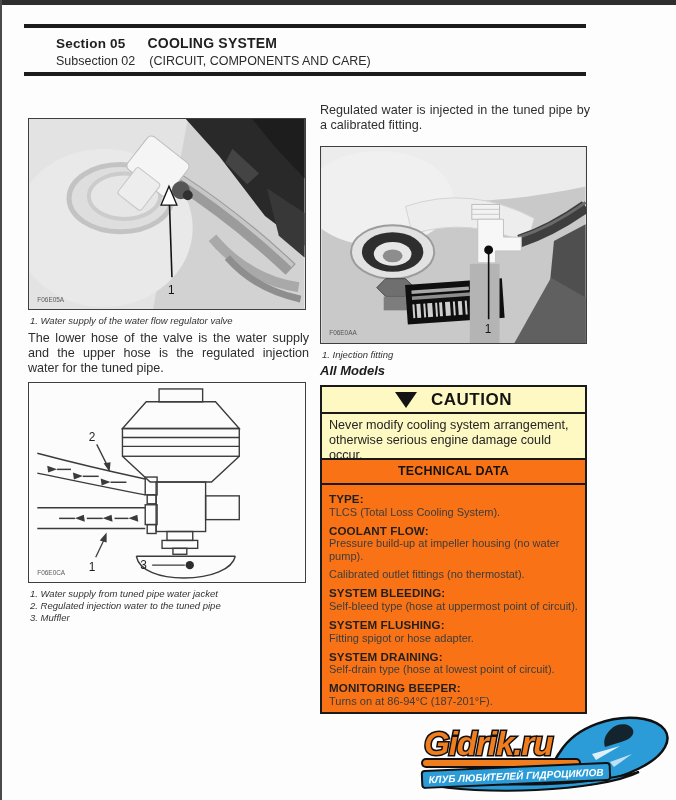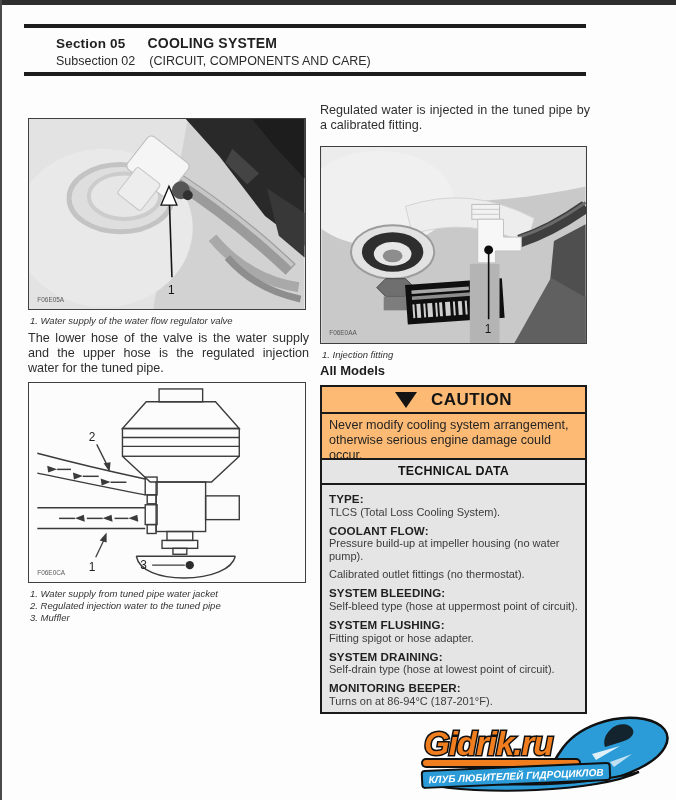--- a/index.html
+++ b/index.html
@@ -14,29 +14,29 @@
   .hline1 { font-size:13.5px; font-weight:bold; letter-spacing:.2px; }
   .hline1 .sect-title { margin-left:22px; font-size:14px; }
   .hline2 { font-size:12.5px; margin-top:3px; color:#2b2b2b; }
   .hline2 .subsect-title { margin-left:14px; }
 
   .figure { position:absolute; border:1px solid #3f3f3f; background:#fff; }
   .fig-caption { position:absolute; font-style:italic; font-size:9.5px; color:#333; line-height:1.25; white-space:nowrap; }
 
   .para { position:absolute; font-size:12.6px; color:#2e2e2e; line-height:1.2; text-align:justify; }
 
-  .models-heading { position:absolute; left:320px; top:363px; font-size:13px; font-weight:bold; color:#1c1c1c; }
-
-  .caution-box { position:absolute; left:320px; top:385px; width:267px; border:2px solid #1a1a1a; background:#fdba74; }
+  .models-heading { position:absolute; left:320px; top:363px; font-size:13px; font-weight:bold; font-style:italic; color:#1c1c1c; }
+
+  .caution-box { position:absolute; left:320px; top:385px; width:267px; border:2px solid #1a1a1a; background:#fef9c3; }
   .caution-header { display:flex; align-items:center; justify-content:center; gap:14px; height:27px; border-bottom:2px solid #1a1a1a; }
   .caution-tri { width:0; height:0; border-left:11px solid transparent; border-right:11px solid transparent; border-top:16px solid #141414; }
   .caution-title { font-size:17px; font-weight:bold; letter-spacing:.5px; color:#141414; }
   .caution-body { padding:4px 7px 6px 7px; font-size:12.6px; color:#242424; line-height:1.2; }
 
-  .tech-box { position:absolute; left:320px; top:458px; width:267px; border:2px solid #1a1a1a; background:#e5e5e5; }
+  .tech-box { position:absolute; left:320px; top:458px; width:267px; border:2px solid #1a1a1a; background:#f97316; }
   .tech-header { text-align:center; font-size:12.5px; font-weight:bold; color:#141414; padding:4px 0 5px; border-bottom:2px solid #1a1a1a; letter-spacing:.2px; }
   .tech-body { padding:7px 6px 4px 7px; }
   .tech-item { margin-bottom:5px; }
   .tech-item:last-child { margin-bottom:0; }
   .tech-label { font-size:11.6px; font-weight:bold; color:#1f1f1f; line-height:1.18; letter-spacing:.1px; }
   .tech-value { font-size:11px; color:#3c3c3c; line-height:1.18; }
 
   .watermark { position:absolute; left:414px; top:714px; width:258px; height:80px; }
 
   .fig-inner { width:100%; height:100%; display:block; }

